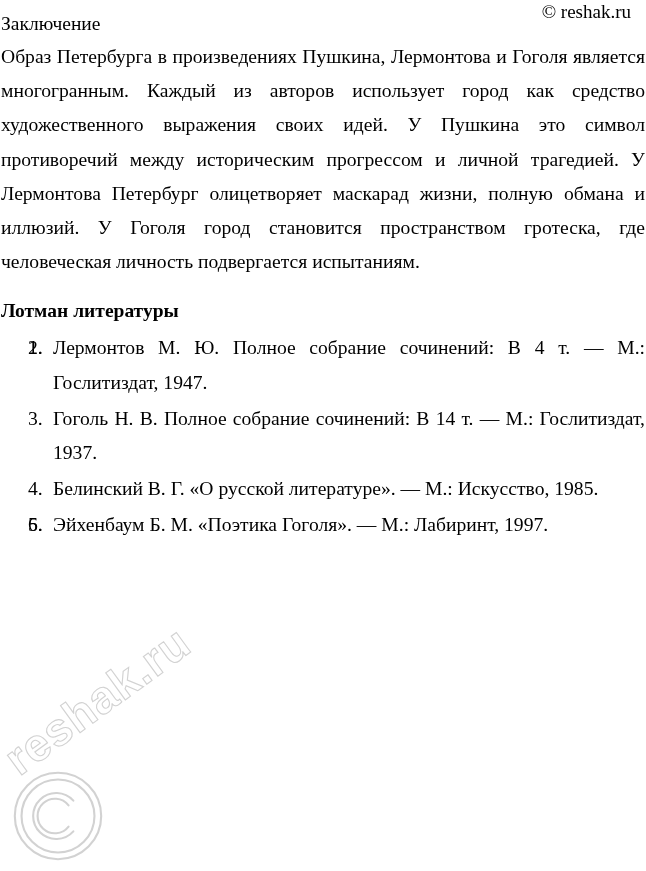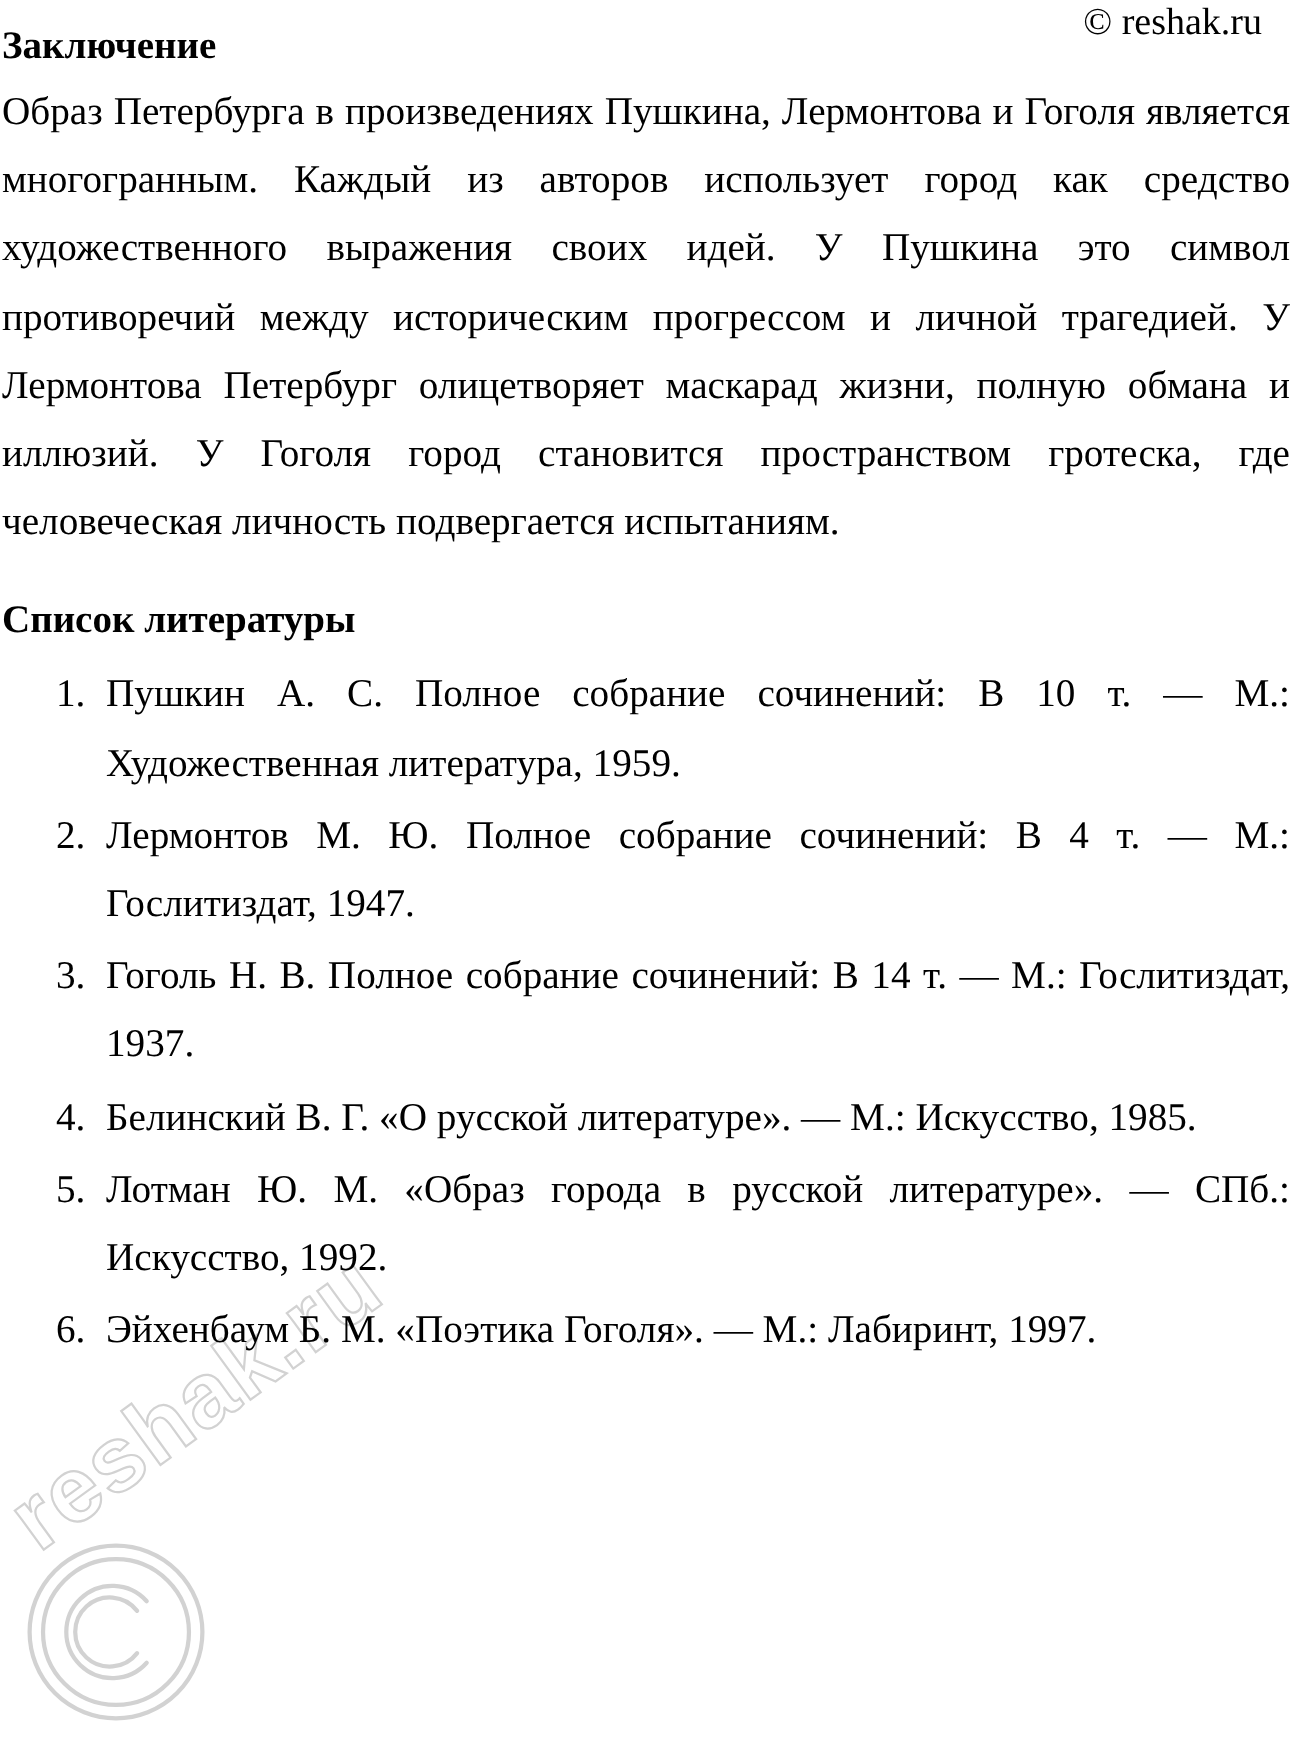--- a/index.html
+++ b/index.html
@@ -67,21 +67,21 @@
   .header-row {
     position: relative;
     height: 24px;
     margin: 0;
   }
   .doc-title {
     position: absolute;
     left: 0;
     top: -1px;
     font-size: 19.5px;
-    font-weight: 700;
+    font-weight: 400;
     line-height: 24px;
     white-space: nowrap;
   }
   .site-credit {
     position: absolute;
     right: 14px;
     top: 0px;
     font-size: 19px;
     line-height: 24px;
     white-space: nowrap;
@@ -153,42 +153,40 @@
   <div class="content">
 
     <div class="header-row">
       <h1 class="doc-title">Заключение</h1>
       <span class="site-credit">© reshak.ru</span>
     </div>
 
     <p class="body-par first">Образ Петербурга в произведениях Пушкина, Лермонтова и Гоголя является многогранным. Каждый из авторов использует город как средство художественного выражения своих идей. У Пушкина это символ противоречий между историческим прогрессом и личной трагедией. У Лермонтова Петербург олицетворяет маскарад жизни, полную обмана и иллюзий. У Гоголя город становится пространством гротеска, где человеческая личность подвергается испытаниям.</p>
 
 
-    <h2 class="section-title">Список литературы</h2>
+    <h2 class="section-title">Лотман литературы</h2>
 
     <ol class="biblio">
       <li>
         <span class="num">1.</span>
-        <span class="ref">Пушкин А. С. Полное собрание сочинений: В 10 т. — М.: Художественная литература, 1959.</span>
       </li>
       <li>
         <span class="num">2.</span>
         <span class="ref">Лермонтов М. Ю. Полное собрание сочинений: В 4 т. — М.: Гослитиздат, 1947.</span>
       </li>
       <li>
         <span class="num">3.</span>
         <span class="ref">Гоголь Н. В. Полное собрание сочинений: В 14 т. — М.: Гослитиздат, 1937.</span>
       </li>
       <li class="single-line">
         <span class="num">4.</span>
         <span class="ref">Белинский В. Г. «О русской литературе». — М.: Искусство, 1985.</span>
       </li>
       <li>
         <span class="num">5.</span>
-        <span class="ref">Лотман Ю. М. «Образ города в русской литературе». — СПб.: Искусство, 1992.</span>
       </li>
       <li class="single-line">
         <span class="num">6.</span>
         <span class="ref">Эйхенбаум Б. М. «Поэтика Гоголя». — М.: Лабиринт, 1997.</span>
       </li>
     </ol>
 
   </div>
 </div>
 

